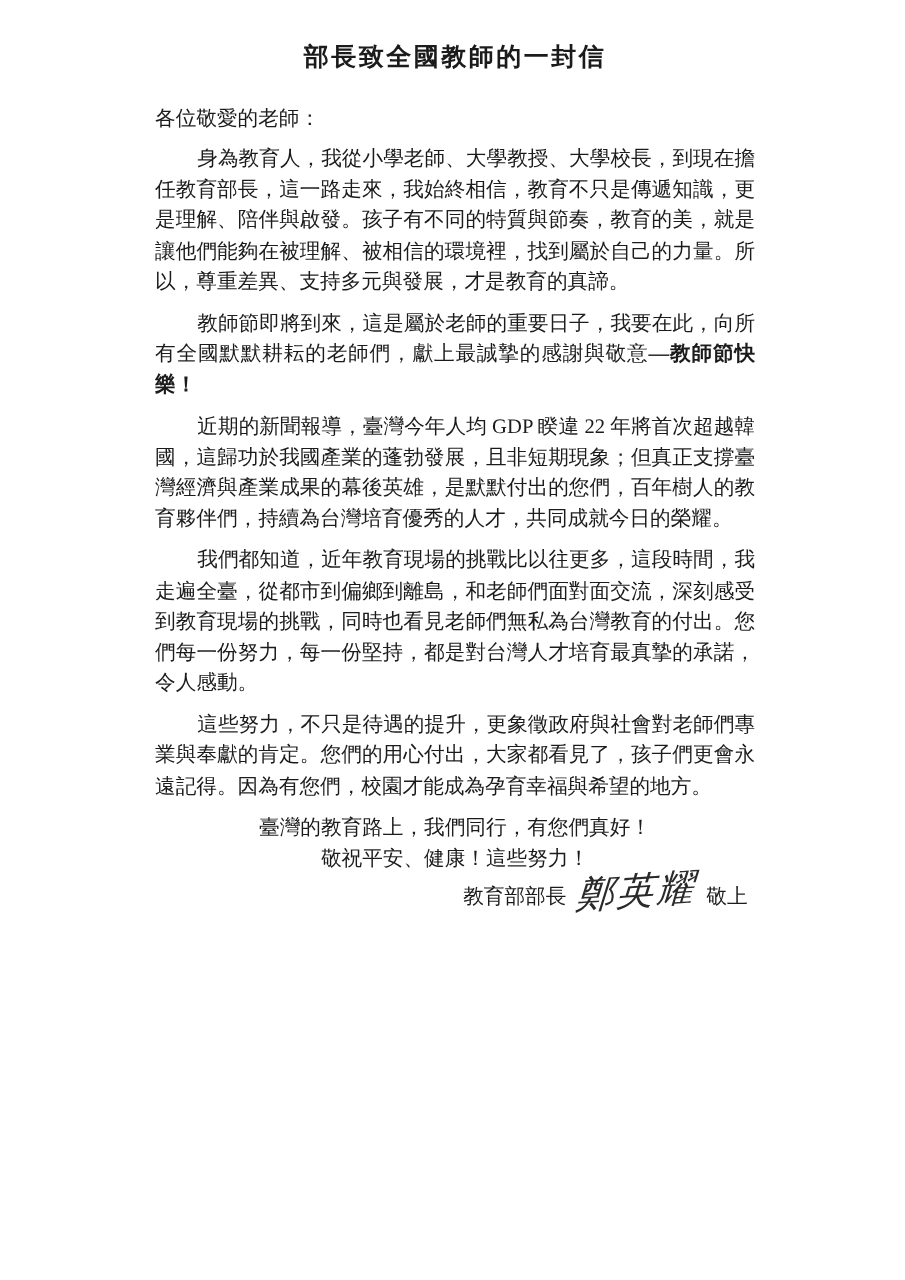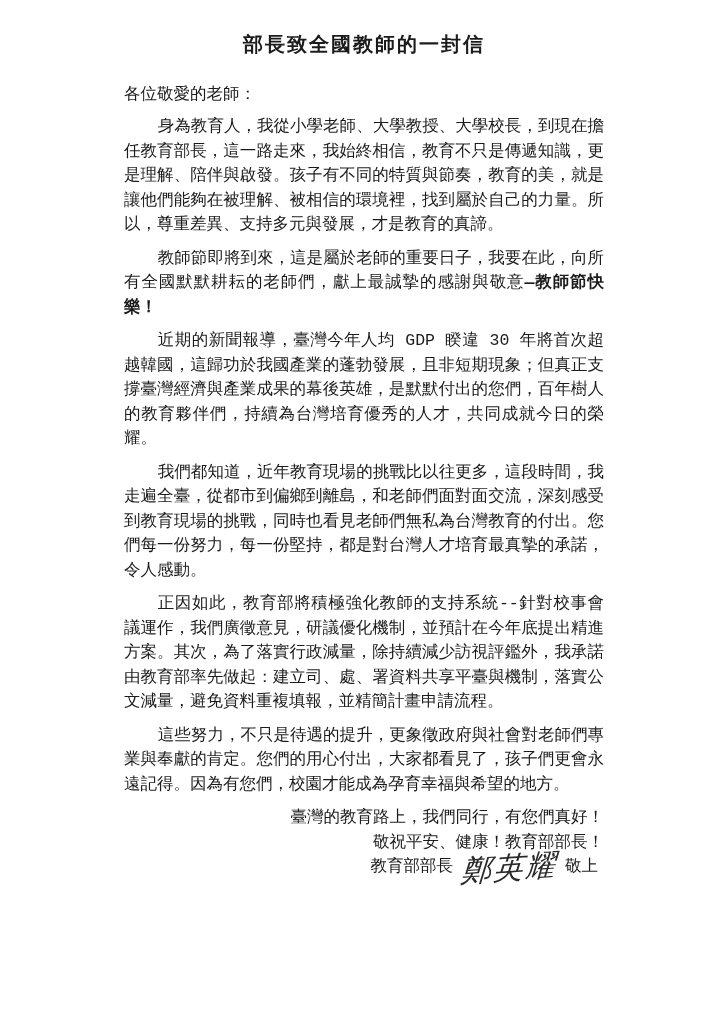--- a/index.html
+++ b/index.html
@@ -9,21 +9,21 @@
   }
   .page {
     position: relative;
     box-sizing: border-box;
     width: 616px;
     height: 1024px;
     margin: 0 auto;
     padding: 28px 66px 0 70px;
     background: #ffffff;
     color: #1b1b1b;
-    font-family: Liberation Mono, monospace;
+    font-family: Liberation Serif, serif;
     font-size: 16.5px;
     line-height: 24.5px;
     overflow: hidden;
   }
   .doc-title {
     margin: 6px 0 24px 0;
     text-align: center;
     font-size: 20px;
     font-weight: 700;
     letter-spacing: 2px;
@@ -34,27 +34,27 @@
   .para {
     margin: 0 0 9px 0;
     text-align: justify;
     text-indent: 2.05em;
   }
   .bold-run {
     font-weight: 700;
   }
   .closing-line {
     margin: 0;
-    text-align: right;
+    text-align: center;
   }
   .sig-line {
     margin-top: 0;
     display: flex;
     justify-content: flex-end;
-    align-items: flex-start;
+    align-items: flex-end;
     gap: 8px;
     padding-right: 6px;
   }
   .sig-name {
     display: inline-block;
     font-size: 30px;
     font-style: italic;
     line-height: 30px;
     transform: rotate(-4deg) skewX(-8deg);
     letter-spacing: 2px;
@@ -67,32 +67,31 @@
 <div class="page">
 
   <h1 class="doc-title">部長致全國教師的一封信</h1>
 
   <p class="salutation">各位敬愛的老師：</p>
 
   <p class="para">身為教育人，我從小學老師、大學教授、大學校長，到現在擔任教育部長，這一路走來，我始終相信，教育不只是傳遞知識，更是理解、陪伴與啟發。孩子有不同的特質與節奏，教育的美，就是讓他們能夠在被理解、被相信的環境裡，找到屬於自己的力量。所以，尊重差異、支持多元與發展，才是教育的真諦。</p>
 
   <p class="para"><span>教師節即將到來，這是屬於老師的重要日子，我要在此，向所有全國默默耕耘的老師們，獻上最誠摯的感謝與敬意</span><span class="bold-run">—教師節快樂！</span></p>
 
-  <p class="para">近期的新聞報導，臺灣今年人均 GDP 睽違 30 年將首次超越韓國，這歸功於我國產業的蓬勃發展，且非短期現象；但真正支撐臺灣經濟與產業成果的幕後英雄，是默默付出的您們，百年樹人的教育夥伴們，持續為台灣培育優秀的人才，共同成就今日的榮耀。</p>
+  <p class="para">近期的新聞報導，臺灣今年人均 GDP 睽違 22 年將首次超越韓國，這歸功於我國產業的蓬勃發展，且非短期現象；但真正支撐臺灣經濟與產業成果的幕後英雄，是默默付出的您們，百年樹人的教育夥伴們，持續為台灣培育優秀的人才，共同成就今日的榮耀。</p>
 
   <p class="para">我們都知道，近年教育現場的挑戰比以往更多，這段時間，我走遍全臺，從都市到偏鄉到離島，和老師們面對面交流，深刻感受到教育現場的挑戰，同時也看見老師們無私為台灣教育的付出。您們每一份努力，每一份堅持，都是對台灣人才培育最真摯的承諾，令人感動。</p>
 
-  <p class="para">正因如此，教育部將積極強化教師的支持系統--針對校事會議運作，我們廣徵意見，研議優化機制，並預計在今年底提出精進方案。其次，為了落實行政減量，除持續減少訪視評鑑外，我承諾由教育部率先做起：建立司、處、署資料共享平臺與機制，落實公文減量，避免資料重複填報，並精簡計畫申請流程。</p>
 
 
   <p class="para">這些努力，不只是待遇的提升，更象徵政府與社會對老師們專業與奉獻的肯定。您們的用心付出，大家都看見了，孩子們更會永遠記得。因為有您們，校園才能成為孕育幸福與希望的地方。</p>
 
 
   <p class="closing-line">臺灣的教育路上，我們同行，有您們真好！</p>
-  <p class="closing-line">敬祝平安、健康！教育部部長！</p>
+  <p class="closing-line">敬祝平安、健康！這些努力！</p>
 
   <div class="sig-line">
     <span>教育部部長</span>
     <span class="sig-name">鄭英耀</span>
     <span>敬上</span>
   </div>
 
 </div>
 
 </body></html>

